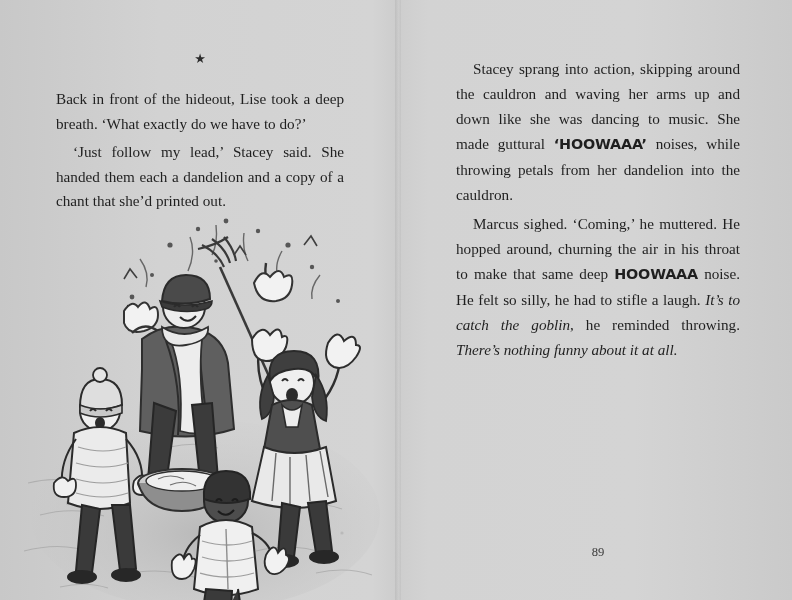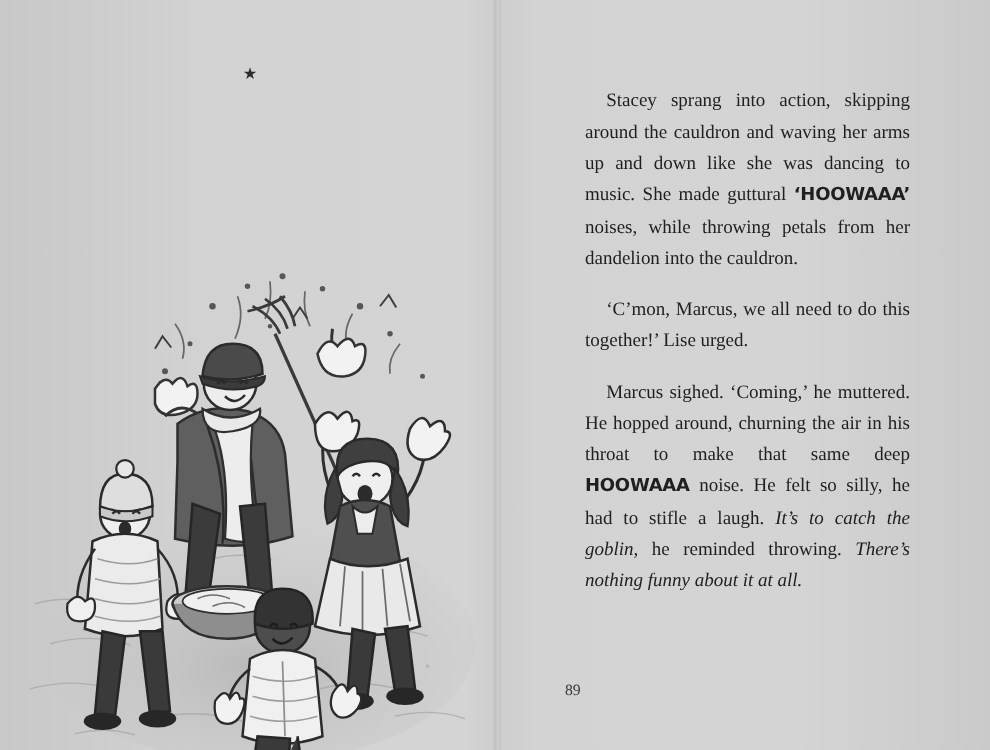--- a/index.html
+++ b/index.html
@@ -41,21 +41,21 @@
     line-height: 1;
     color: #2c2c2c;
     margin-bottom: 22px;
     letter-spacing: 0;
   }
   .para {
     font-size: 15.2px;
     line-height: 24.5px;
     color: #1f1f1f;
     text-align: justify;
-    margin: 16px;
+    margin: 4px;
     hyphens: none;
   }
   .para.indent {
     text-indent: 17px;
   }
   
   .illo {
     position: absolute;
     left: 20px;
     top: 215px;
@@ -80,33 +80,36 @@
     letter-spacing: -0.2px;
   }
   .ital {
     font-style: italic;
   }
   .folio {
     position: absolute;
     left: 452px;
     top: 545px;
     width: 292px;
+    text-align: center;
     font-size: 12.6px;
     color: #3a3a3a;
   }
 </style>
 </head>
 <body>
 
 <div class="page">
 
   <div class="gutter"></div>
 
   <div class="left-col">
     <div class="section-star">★</div>
+    <p class="para">Back in front of the hideout, Lise took a deep breath. ‘What exactly do we have to do?’</p>
+    <p class="para indent">‘Just follow my lead,’ Stacey said. She handed them each a dandelion and a copy of a chant that she’d printed out.</p>
   </div>
 
   <div class="illo">
     <svg viewBox="0 0 370 385" width="370" height="385" xmlns="http://www.w3.org/2000/svg">
       <defs>
         <radialGradient id="gshade" cx="50%" cy="60%" r="70%">
           <stop offset="0%" stop-color="#b9b9b9"></stop>
           <stop offset="100%" stop-color="#cfcfcf" stop-opacity="0"></stop>
         </radialGradient>
       </defs>
@@ -291,21 +294,20 @@
         <path d="M186 374 l-6 40 q16 8 30 2 l2 -40 z" fill="#3a3a3a" stroke="#262626" stroke-width="2"></path>
         <path d="M218 374 l6 40 q-14 8 -26 2" fill="#3a3a3a" stroke="#262626" stroke-width="2"></path>
       </g>
     </svg>
   </div>
 
   <div class="right-col">
     <p class="para indent">
       <span>Stacey sprang into action, skipping around the cauldron and waving her arms up and down like she was dancing to music. She made guttural </span><span class="bold-word">‘HOOWAAA’</span><span> noises, while throwing petals from her dandelion into the cauldron.</span>
     </p>
-    <p class="para indent">‘C’mon, Marcus, we all need to do this together!’ Lise urged.</p>
     <p class="para indent">
       <span>Marcus sighed. ‘Coming,’ he muttered. He hopped around, churning the air in his throat to make that same deep </span><span class="bold-word">HOOWAAA</span><span> noise. He felt so silly, he had to stifle a laugh. </span><span class="ital">It’s to catch the goblin</span><span>, he reminded throwing. </span><span class="ital">There’s nothing funny about it at all.</span>
     </p>
   </div>
 
   <div class="folio">89</div>
 
 </div>
 
 </body></html>

